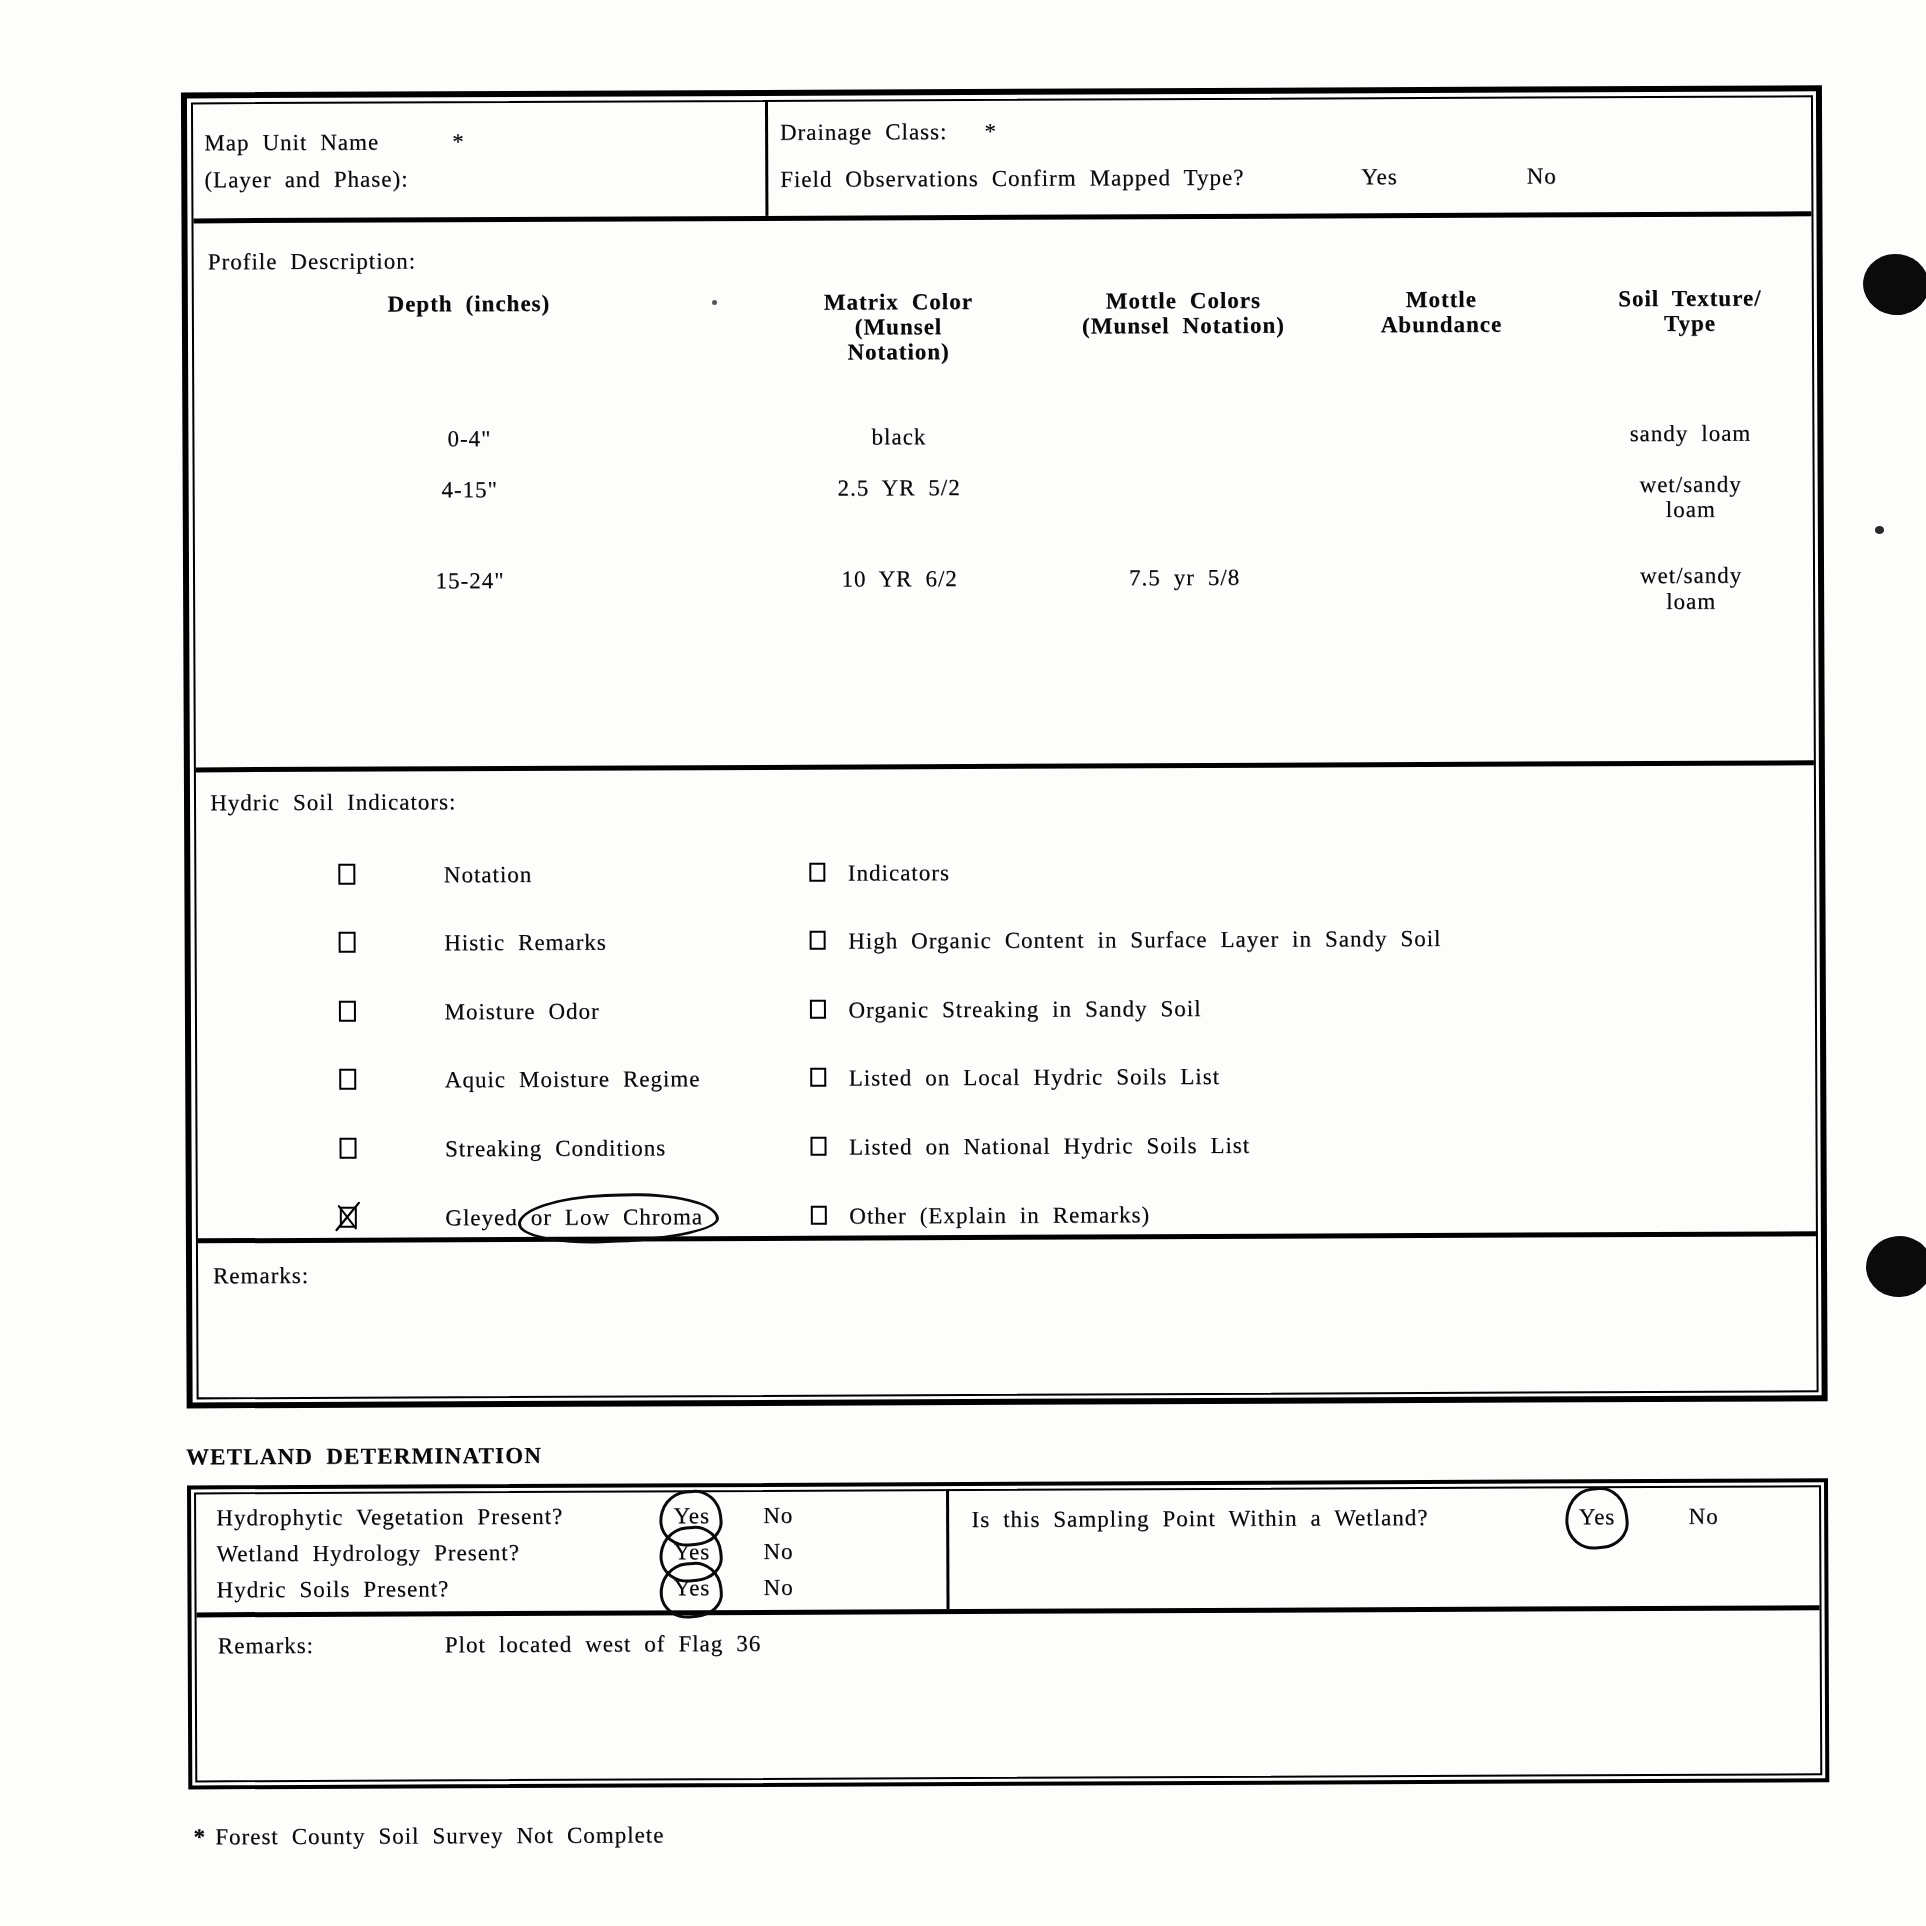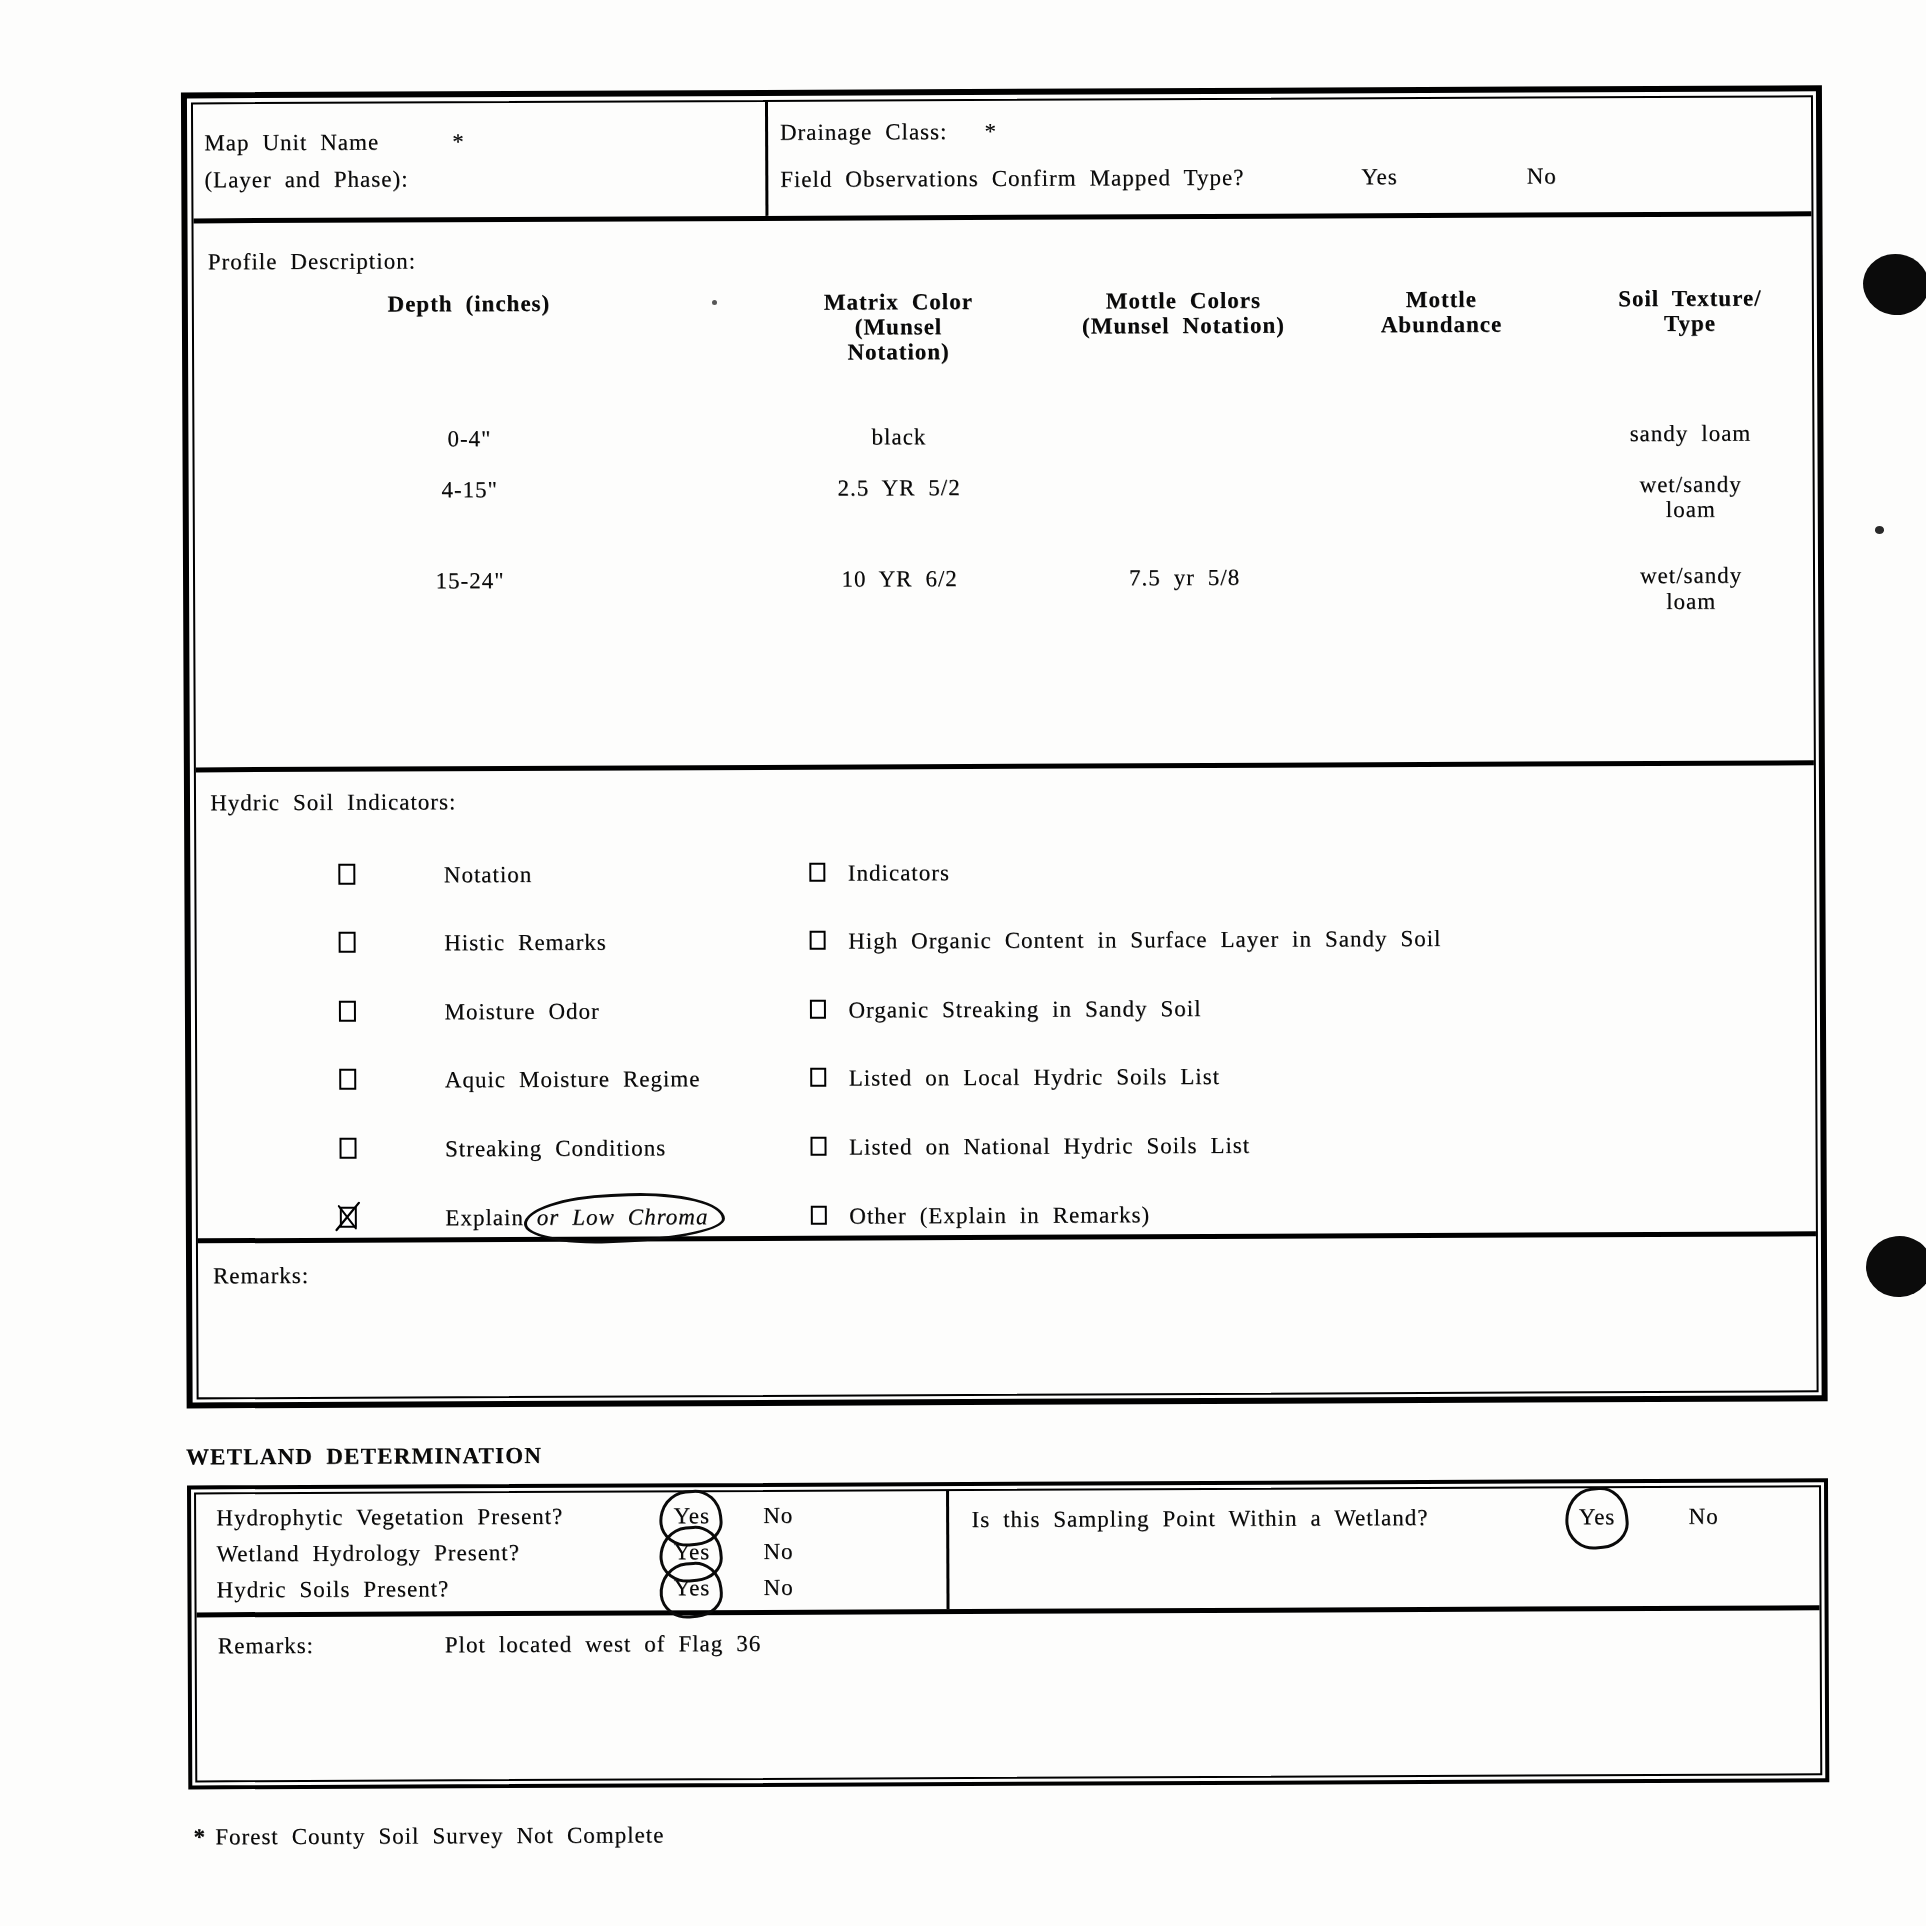--- a/index.html
+++ b/index.html
@@ -40,21 +40,21 @@
   .hydric-title{margin:18.5px 0 0 14.6px;}
   .hrow{position:absolute;left:0;right:0;height:33px;}
   .hrow .cb{position:absolute;top:2.3px;width:17px;height:21.6px;border:2.3px solid #000;box-sizing:border-box;background:#fff;}
   .hrow .cb.l{left:142px;}
   .hrow .cb.r{left:613px;top:3.9px;width:16px;height:19px;}
   .hrow .lab{position:absolute;top:0;line-height:27px;white-space:nowrap;}
   .hrow .lab.l{left:248px;}
   .hrow .lab.r{left:652px;}
   .cb svg{position:absolute;left:-2.3px;top:-2.3px;overflow:visible;}
   
-  .hand-circle{position:relative;display:inline-block;font-style:italic;}
+  .hand-circle{position:relative;display:inline-block;}
   .hand-circle::after{content:"";position:absolute;inset:-10px -16px -11.6px -13px;
     border:3.5px solid #0a0a0a;border-radius:48% 52% 55% 45% / 60% 65% 45% 50%;
     transform:rotate(-2deg);pointer-events:none;}
   .circ-yes{position:relative;display:inline-block;padding:0 2.3px;}
   .circ-yes::after{content:"";position:absolute;inset:-8.5px -10.8px -11.6px -11.6px;
     border:3.5px solid #0a0a0a;border-radius:52% 48% 50% 50% / 62% 58% 46% 52%;
     transform:rotate(-5deg);pointer-events:none;}
   
   .sec-remarks{flex:1;padding:20px 0 0 15.4px;box-sizing:border-box;}
   
@@ -212,21 +212,21 @@
           </div>
 
           <div class="hrow" style="top:433px">
             <span class="cb l">
               <svg width="17" height="21" viewBox="0 0 44 54">
                 <line x1="-6" y1="60" x2="52" y2="-10" stroke="#000" stroke-width="6" stroke-linecap="round"></line>
                 <line x1="0" y1="-2" x2="44" y2="56" stroke="#000" stroke-width="5" stroke-linecap="round"></line>
               </svg>
             </span>
             <span class="lab l ink">
-              <span>Explain</span>
+              <span>Gleyed</span>
               <span class="hand-circle">or Low Chroma</span>
             </span>
             <span class="cb r"></span>
             <span class="lab r ink">Other (Explain in Remarks)</span>
           </div>
         </div>
 
         <div class="sec-remarks">
           <span class="ink">Remarks:</span>
         </div>

